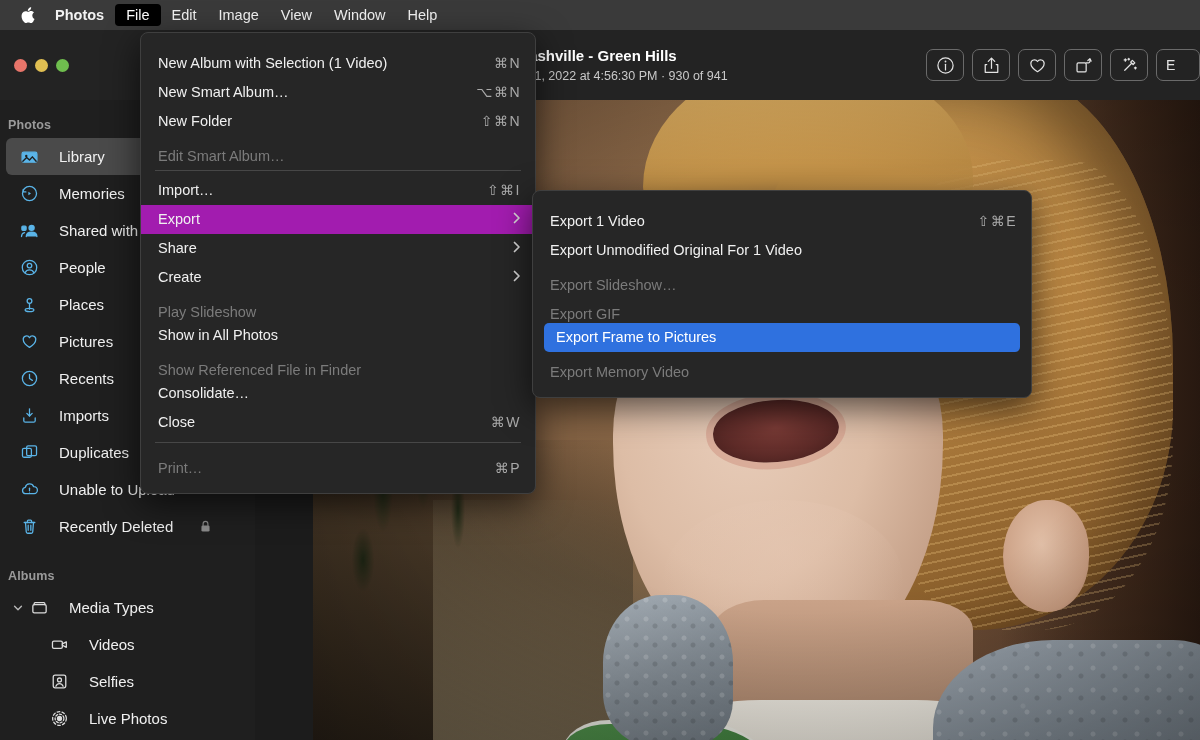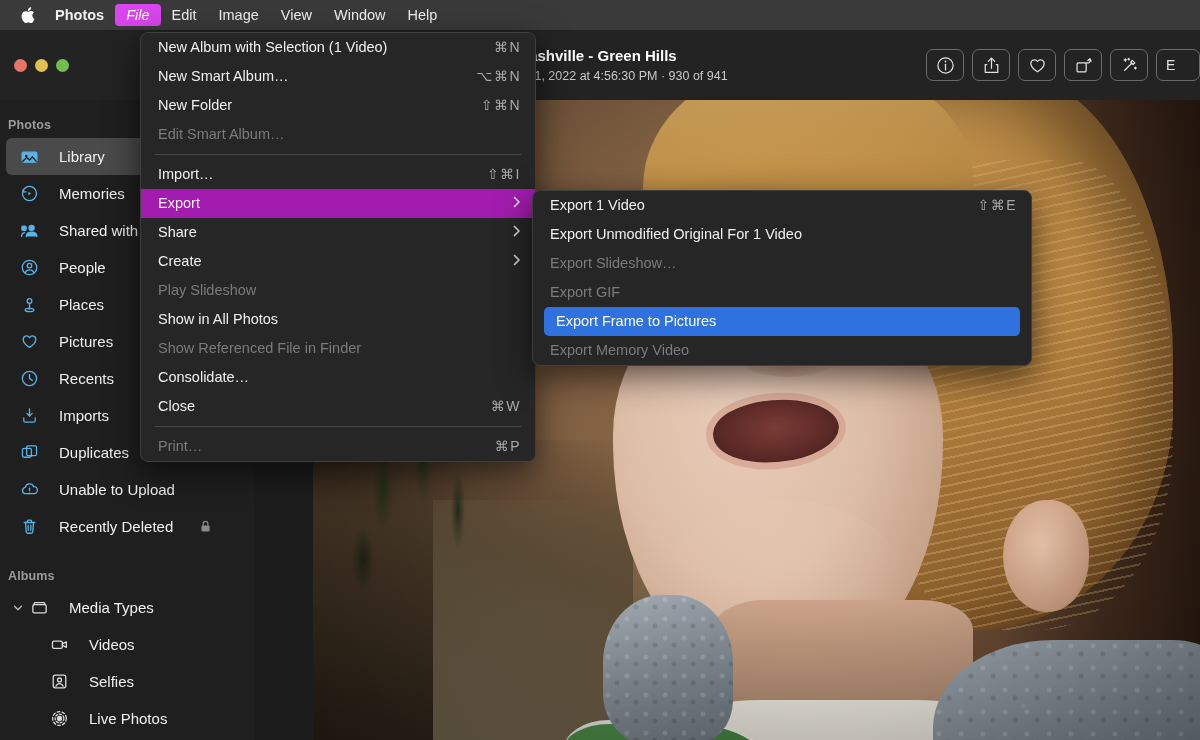--- a/index.html
+++ b/index.html
@@ -20,21 +20,21 @@
   }
   .menubar .apple {
     width:26px; display:flex; align-items:center; justify-content:center;
     color:#fff; margin-right:4px;
   }
   .mb-item {
     font-size:14.5px; color:#f2f2f2; padding:3px 11px; border-radius:4px;
     white-space:nowrap; line-height:16px;
   }
   .mb-item.bold { font-weight:bold; }
-  .mb-item.active { background:#d946ef; color:#fff;font-style:italic; }
+  .mb-item.active { background:#000000; color:#fff; }
 
   
   .window {
     position:absolute; left:0; top:30px; width:1200px; height:710px;
     background:#1c1c1c; overflow:hidden;
   }
 
   
   .toolbar {
     position:absolute; left:0; top:0; width:1200px; height:70px;
@@ -242,31 +242,31 @@
   }
   .ph-vignette {
     position:absolute; inset:0;
     background:radial-gradient(ellipse at 55% 45%, rgba(0,0,0,0) 45%, rgba(0,0,0,0.35) 100%);
   }
 
   
   .menu {
     position:absolute; background:#262626; border:1px solid #3f3f3f;
     border-radius:8px; box-shadow:0 10px 34px rgba(0,0,0,0.62);
-    padding:0 0; z-index:80;
+    padding:16px 0; z-index:80;
   }
   #file-menu { left:140px; top:32px; width:396px; }
   #export-submenu { left:532px; top:190px; width:500px; }
 
   .mi {
     position:relative; display:flex; align-items:center;
     height:29px; padding:0 14px 0 17px; font-size:14.5px;
     color:#f0f0f0; white-space:nowrap; line-height:17px;
   }
-  .mi.disabled { color:#7b7b7b; }
+  .mi.disabled { color:#7b7b7b;align-items:flex-end; }
   .mi.hl { background:#a21caf; }
   .mi.sel { background:#2f71df; color:#fff; margin:0 11px; border-radius:5px;
             padding-left:12px; }
   .mi-label { flex:1; }
   .mi-key {
     color:#a9a9a9; font-size:14px; letter-spacing:1.5px;
     margin-left:24px; font-family:"Liberation Sans", sans-serif;
   }
   .mi-arrow { color:#d8d8d8; font-size:13px; margin-left:24px; }
   .mi-sep {

